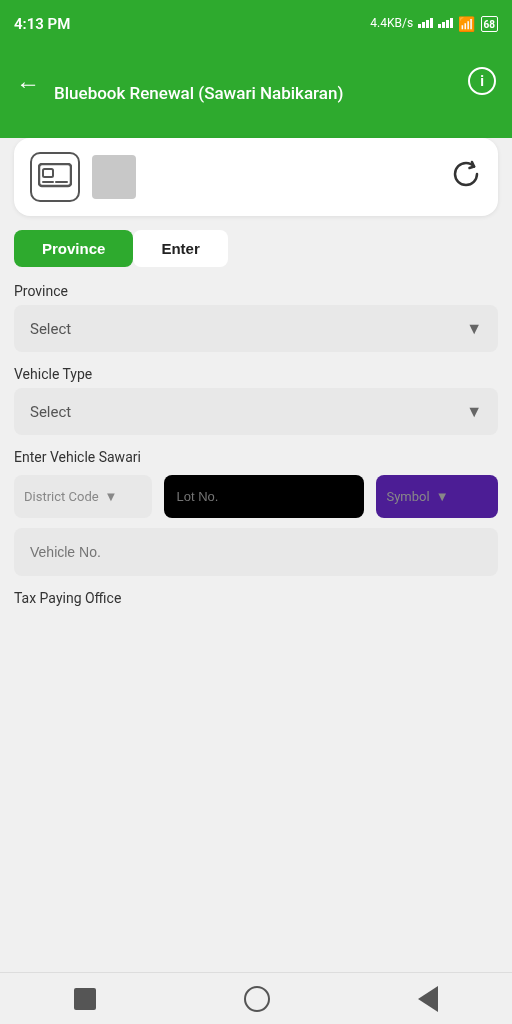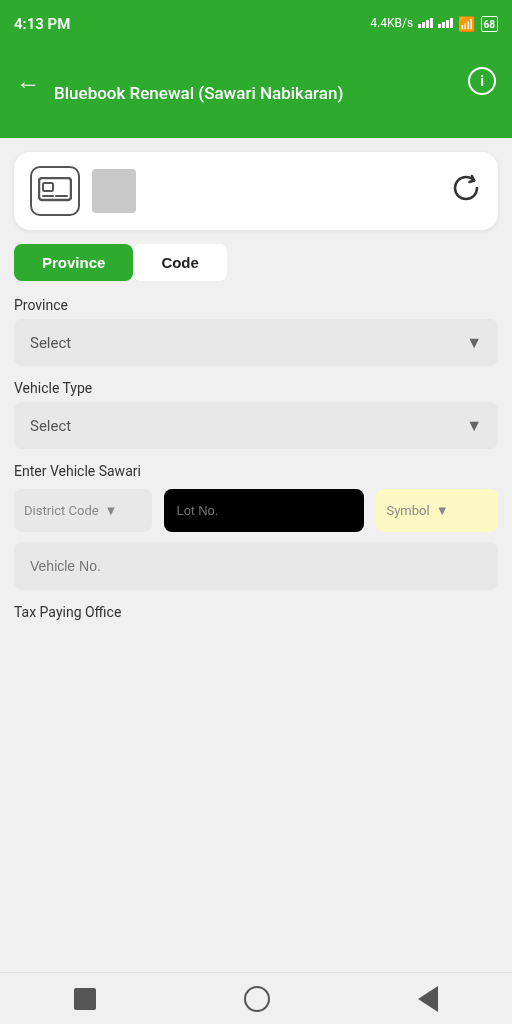--- a/index.html
+++ b/index.html
@@ -219,21 +219,21 @@
       background: #000000;
       border-radius: 8px;
       padding: 14px 12px;
       flex: 1;
       border: none;
       font-size: 13px;
       color: #888;
       outline: none;
     }
     .symbol-btn {
-      background: #fef9c3;
+      background: #4c1d95;
       border-radius: 8px;
       padding: 14px 10px;
       display: flex;
       align-items: center;
       gap: 6px;
       cursor: pointer;
       flex: 1.2;
     }
     .symbol-btn span {
       font-size: 13px;
@@ -298,21 +298,21 @@
 
     
     .green-bg-curve {
       background: #2eaa2e;
       height: 24px;
       margin: 0 -0px;
     }
     .content-wrapper {
       background: #f0f0f0;
       border-radius: 0;
-      padding: 14px 14px 80px 14px;
+      padding: 0 14px 80px 14px;
     }
   </style>
 </head>
 <body>
 
 <div class="status-bar">
   <span class="status-time">4:13 PM</span>
   <div class="status-icons">
     <span style="font-size:12px; color:white;">4.4KB/s</span>
 
@@ -363,21 +363,21 @@
       
       <svg width="32" height="32" viewBox="0 0 32 32" fill="none" xmlns="http://www.w3.org/2000/svg">
         <path d="M27 16c0 6.075-4.925 11-11 11S5 22.075 5 16 9.925 5 16 5c3.2 0 6.08 1.37 8.1 3.55" stroke="#333" stroke-width="2.5" stroke-linecap="round" fill="none"></path>
         <polyline points="22,4 24.1,8.55 19.5,10" stroke="#333" stroke-width="2.5" stroke-linecap="round" stroke-linejoin="round" fill="none"></polyline>
       </svg>
     </div>
   </div>
 
   <div class="tabs-row">
     <button class="tab-btn active">Province</button>
-    <button class="tab-btn inactive">Code</button>
+    <button class="tab-btn inactive">Enter</button>
   </div>
 
   <div class="form-section">
     <div class="field-label">Province</div>
     <div class="select-field">
       <span class="select-text">Select</span>
       <span class="chevron">▼</span>
     </div>
   </div>
 

